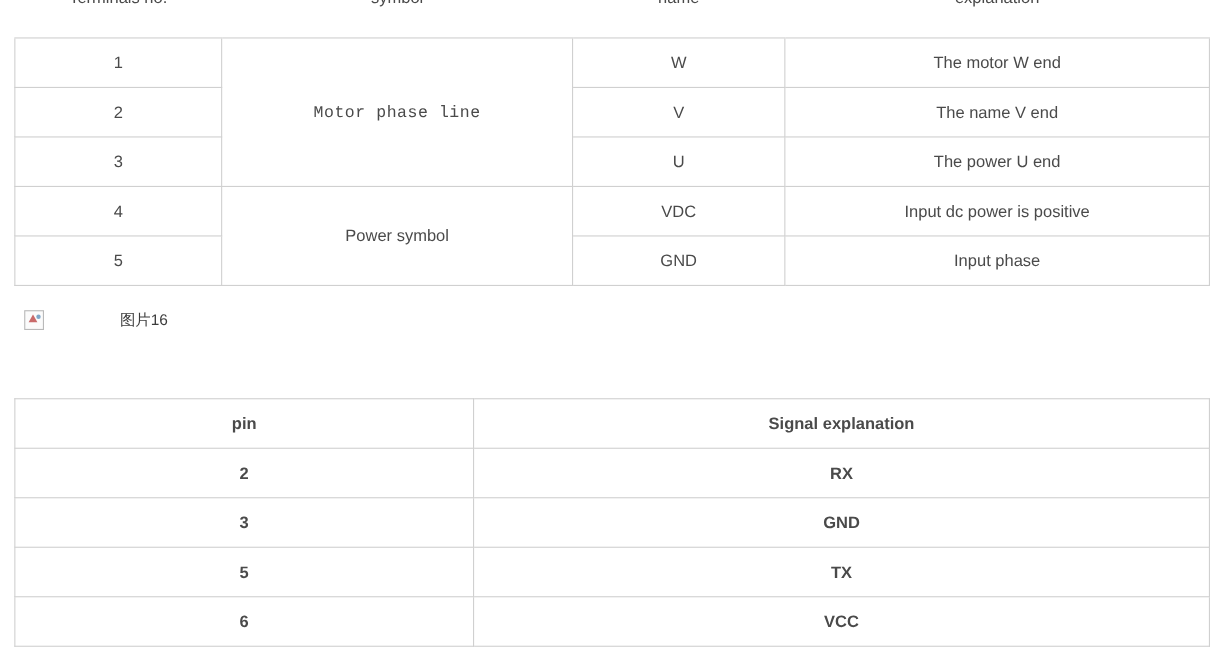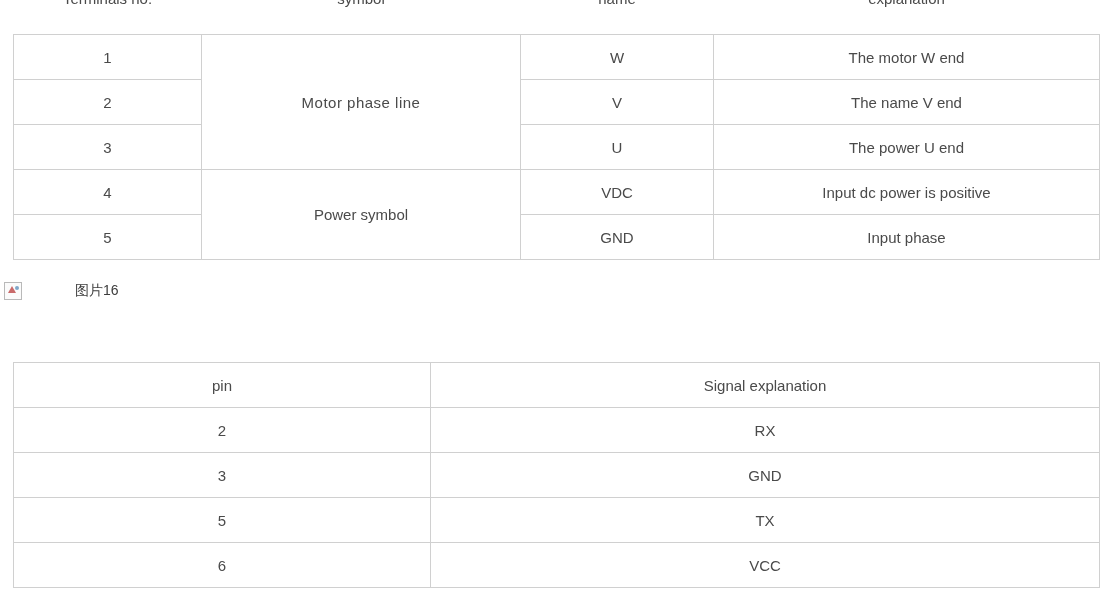--- a/index.html
+++ b/index.html
@@ -57,33 +57,33 @@
   }
   #table-terminals tr.header-row td.first { border-left: none; }
 
   #table-terminals tr.body-row td {
     height: 44px;
   }
   #table-terminals tr.body-row td.tall3 { height: 132px; }
   #table-terminals tr.body-row td.tall2 { height: 88px; }
 
   .mono {
-    font-family: Liberation Sans, sans-serif;
+    font-family: Liberation Mono, monospace;
     font-size: 13.5px;
     letter-spacing: 0.5px;
   }
 
   
   .figure-line {
     position: absolute;
-    left: 4px;
+    left: 22px;
     top: 282px;
     display: flex;
     align-items: center;
-    gap: 0;
+    gap: 16px;
     font-size: 14px;
     color: #3f3f3f;
     text-align: right;
   }
   .broken-img {
     width: 16px;
     height: 16px;
     border: 1px solid #b9b9b9;
     background: #fbfbfb;
     position: relative;
@@ -121,20 +121,21 @@
     position: absolute;
     left: 13px;
     top: 362px;
     width: 1086px;
   }
   #table-pins col.p1 { width: 417px; }
   #table-pins col.p2 { width: 669px; }
   #table-pins td {
     height: 44px;
     font-size: 15px;
+    font-weight: bold;
   }
 </style>
 </head>
 <body>
 
 <div class="page">
 
   <table class="doc-table" id="table-terminals">
     <colgroup>
       <col class="c1">

